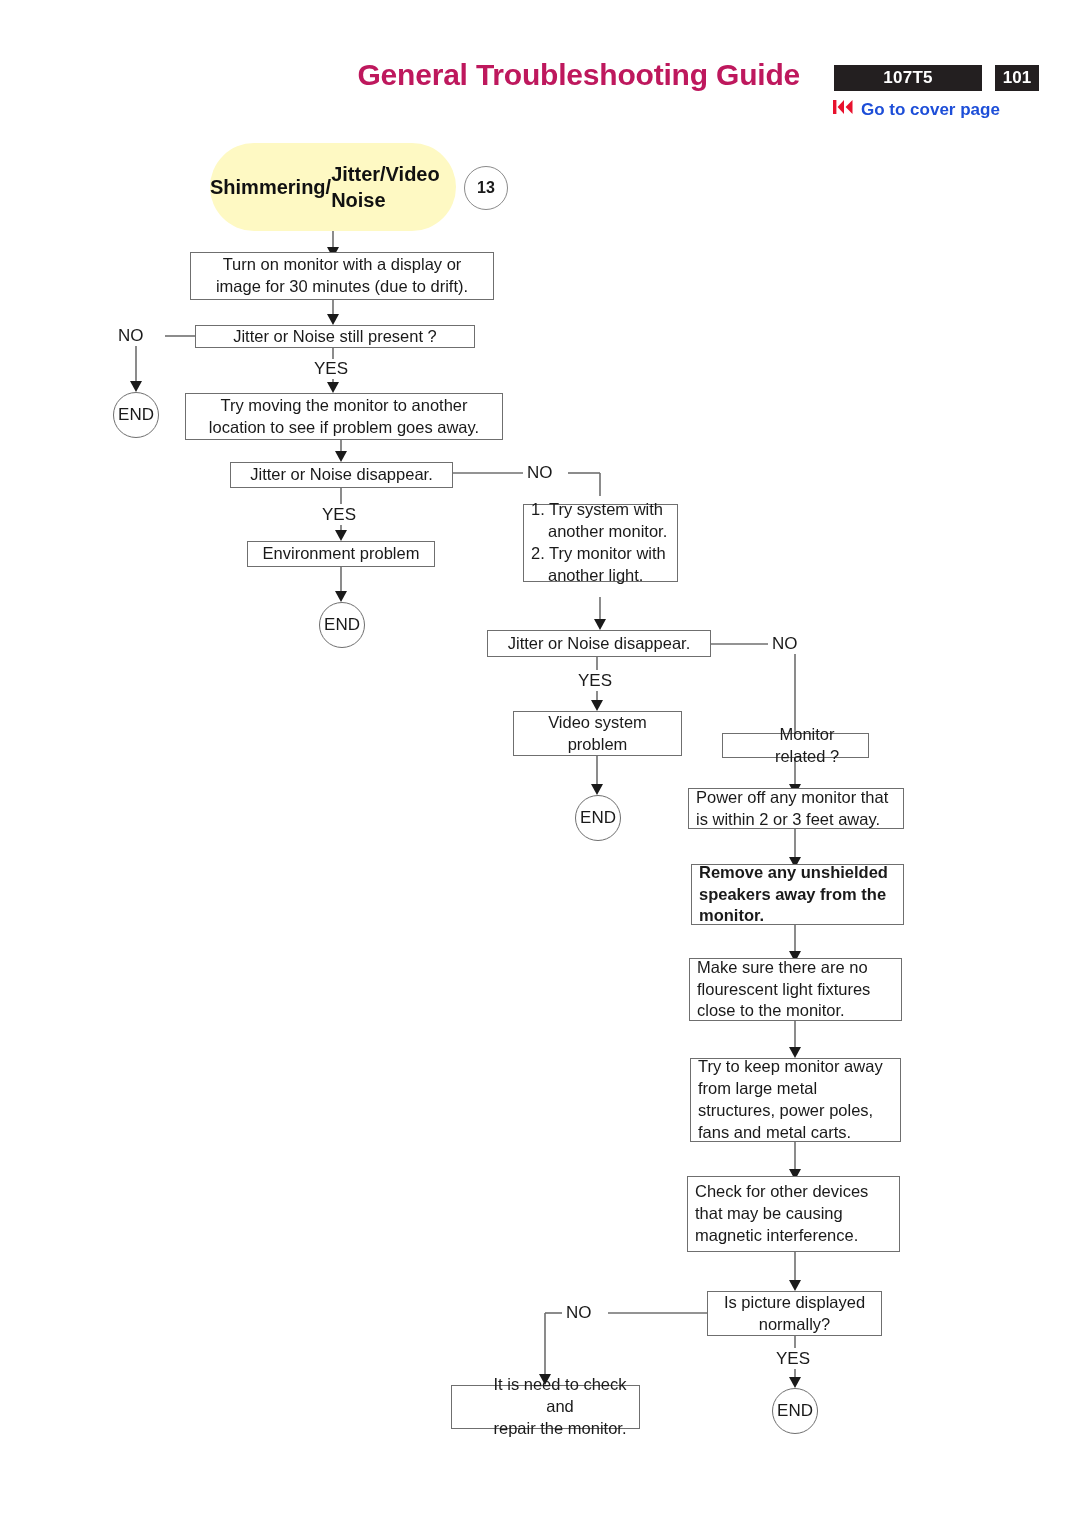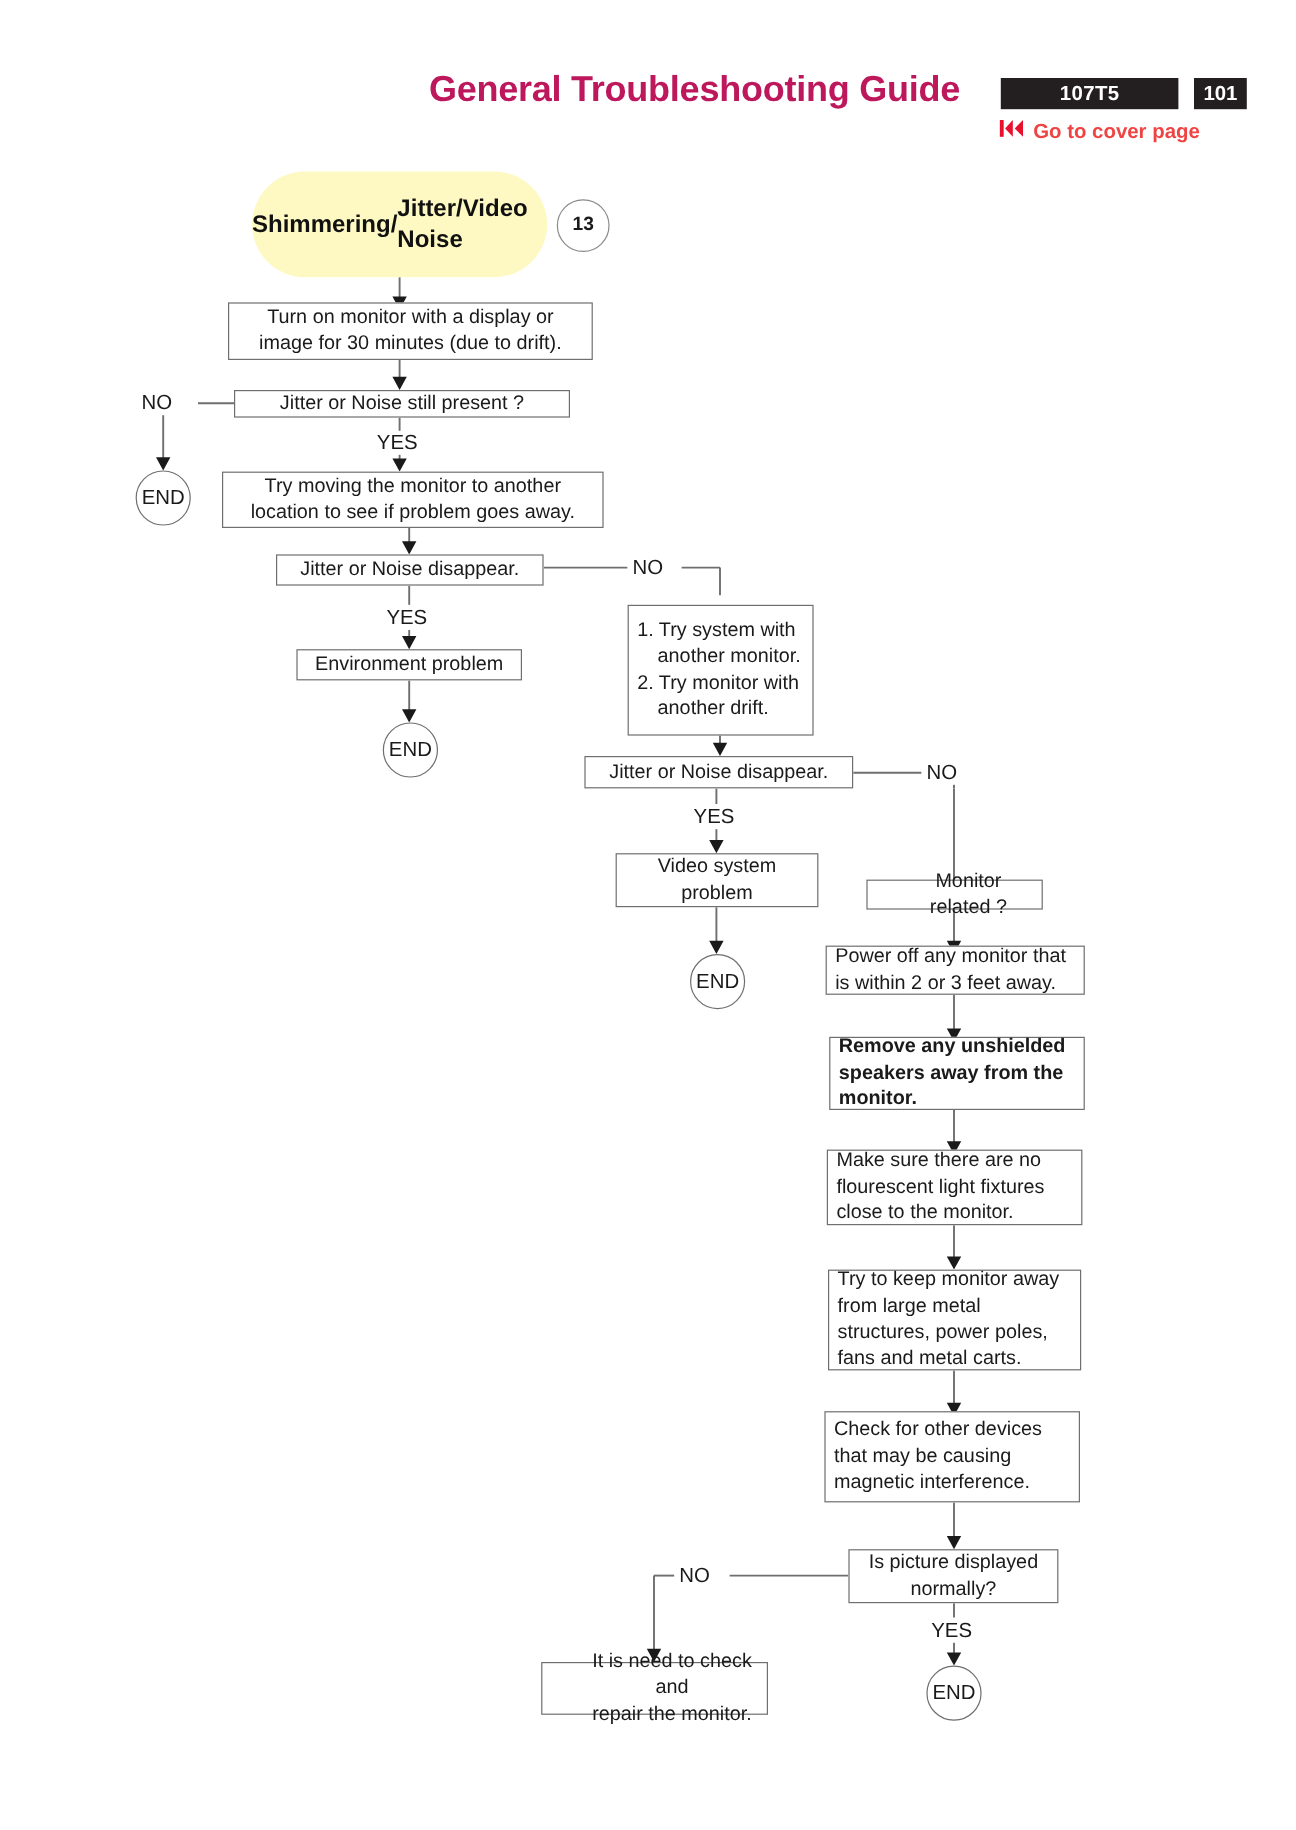--- a/index.html
+++ b/index.html
@@ -57,21 +57,21 @@
     align-items: center;
     justify-content: center;
   }
   #cover-link {
     position: absolute;
     left: 833px;
     top: 99px;
     display: flex;
     align-items: center;
     gap: 7px;
-    color: #ef4444;
+    color: #1d4ed8;
     font-size: 17px;
     font-weight: bold;
     cursor: pointer;
   }
   #cover-link .rew-icon { display: block; }
 
   
   .node {
     position: absolute;
     box-sizing: border-box;
@@ -242,25 +242,25 @@
 <div class="node center" style="left:190px; top:252px; width:304px; height:48px;">Turn on monitor with a display or image for 30 minutes (due to drift).</div>
 
 <div class="node center" style="left:195px; top:325px; width:280px; height:23px;">Jitter or Noise still present ?</div>
 
 <div class="node center" style="left:185px; top:393px; width:318px; height:47px;">Try moving the monitor to another location to see if problem goes away.</div>
 
 <div class="node center" style="left:230px; top:462px; width:223px; height:26px;">Jitter or Noise disappear.</div>
 
 <div class="node center" style="left:247px; top:541px; width:188px; height:26px;">Environment problem</div>
 
-<div class="node left" style="left:523px; top:504px; width:155px; height:109px;">
+<div class="node left" style="left:523px; top:504px; width:155px; height:78px;">
   <span>1. Try system with</span>
   <span style="padding-left:17px;">another monitor.</span>
   <span>2. Try monitor with</span>
-  <span style="padding-left:17px;">another drift.</span>
+  <span style="padding-left:17px;">another light.</span>
 </div>
 
 <div class="node center" style="left:487px; top:630px; width:224px; height:27px;">Jitter or Noise disappear.</div>
 
 <div class="node center" style="left:513px; top:711px; width:169px; height:45px;">
   <span>Video system</span>
   <span>problem</span>
 </div>
 
 <div class="node center" style="left:722px; top:733px; width:147px; height:25px;padding-left:30px;">Monitor related ?</div>

